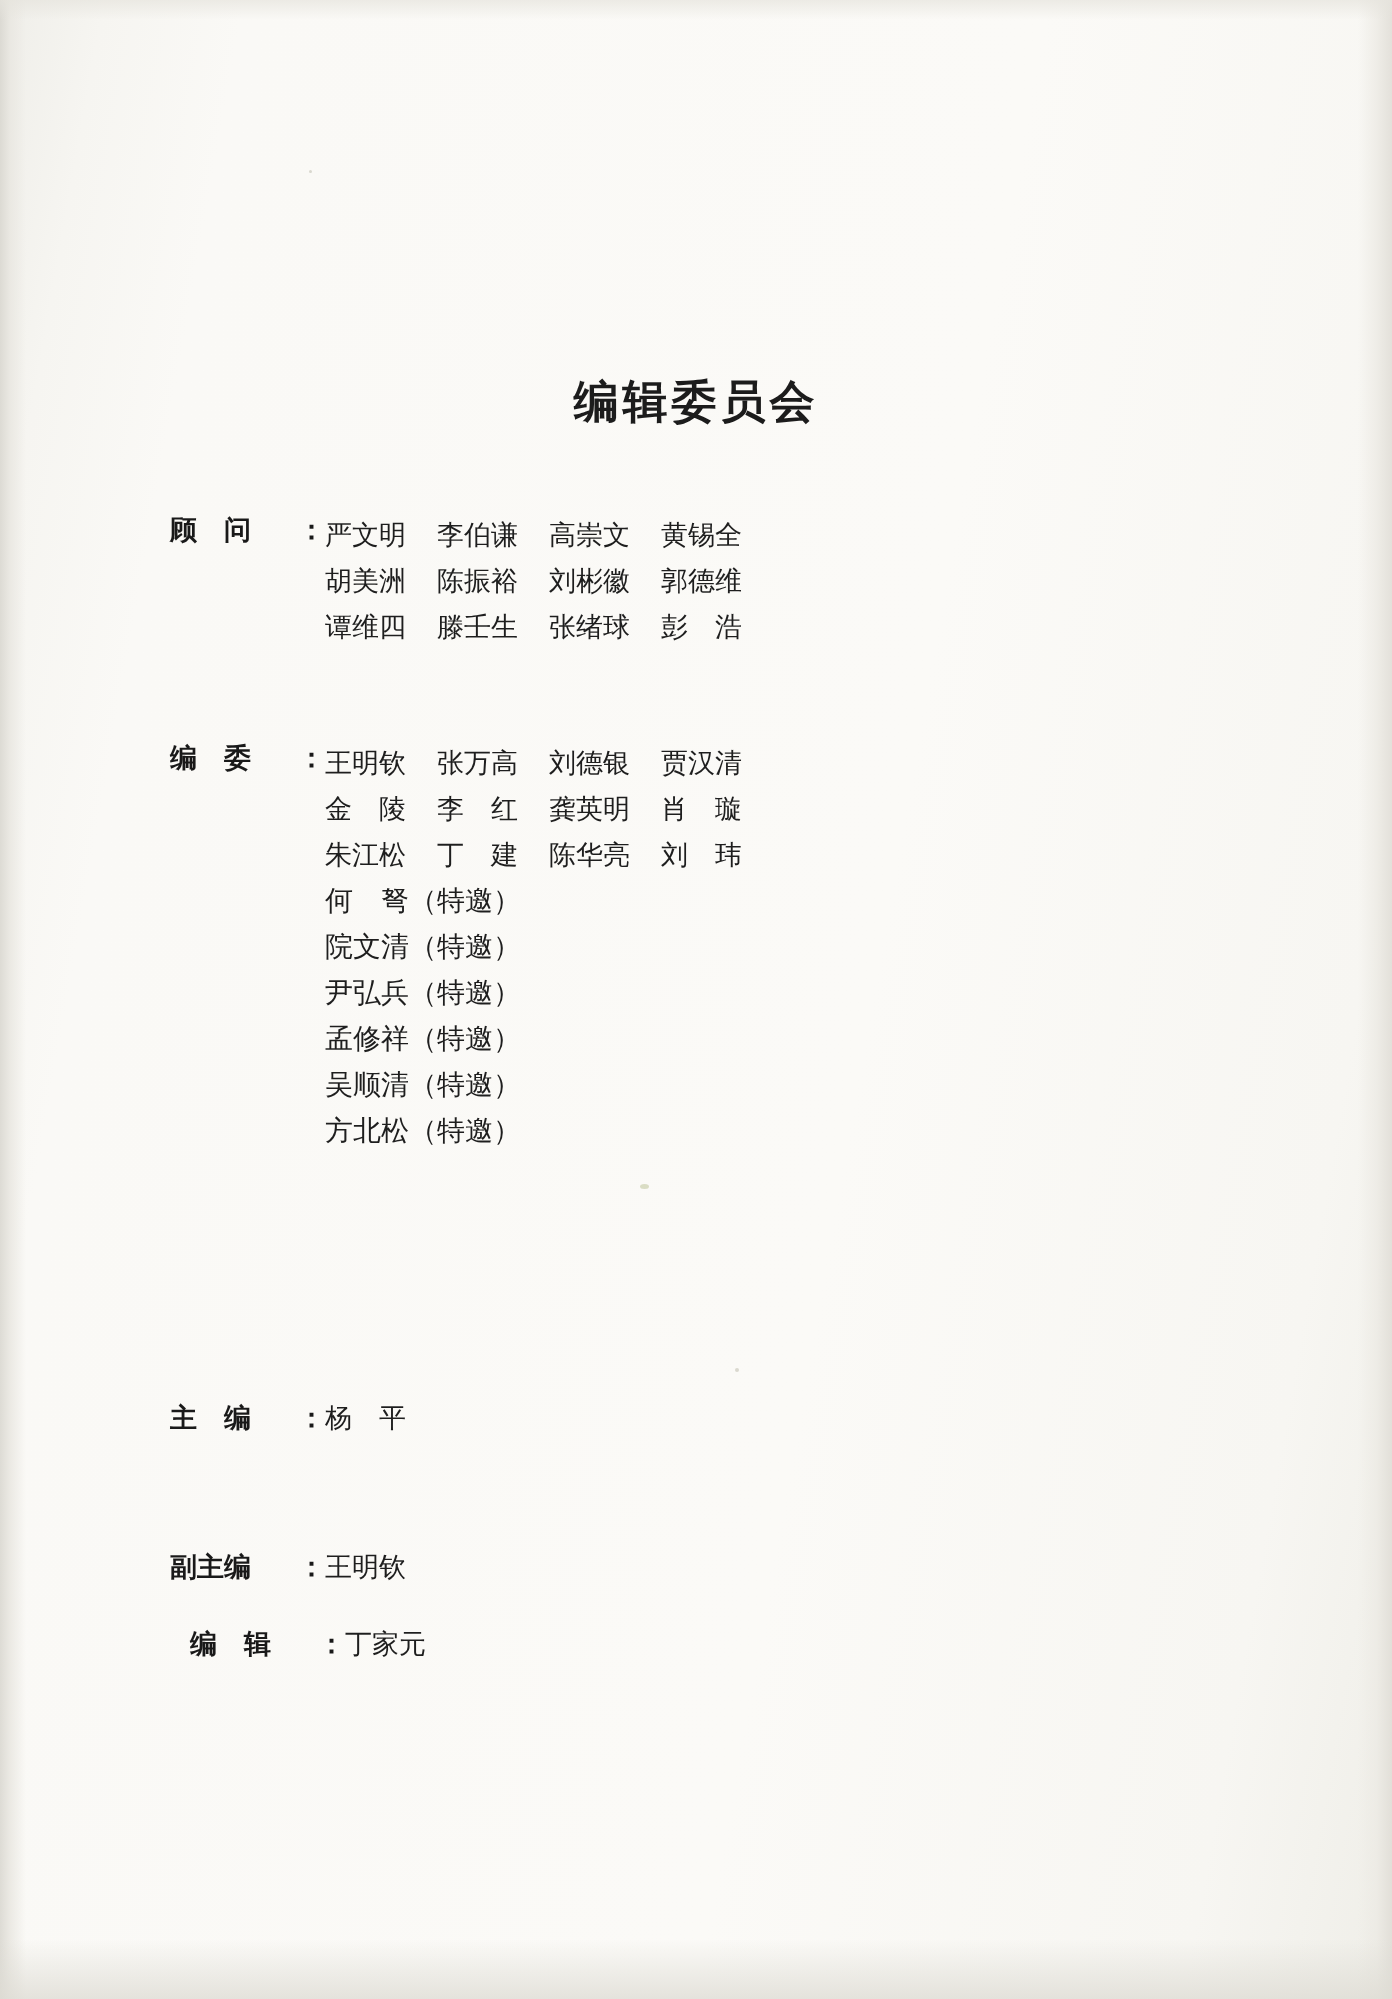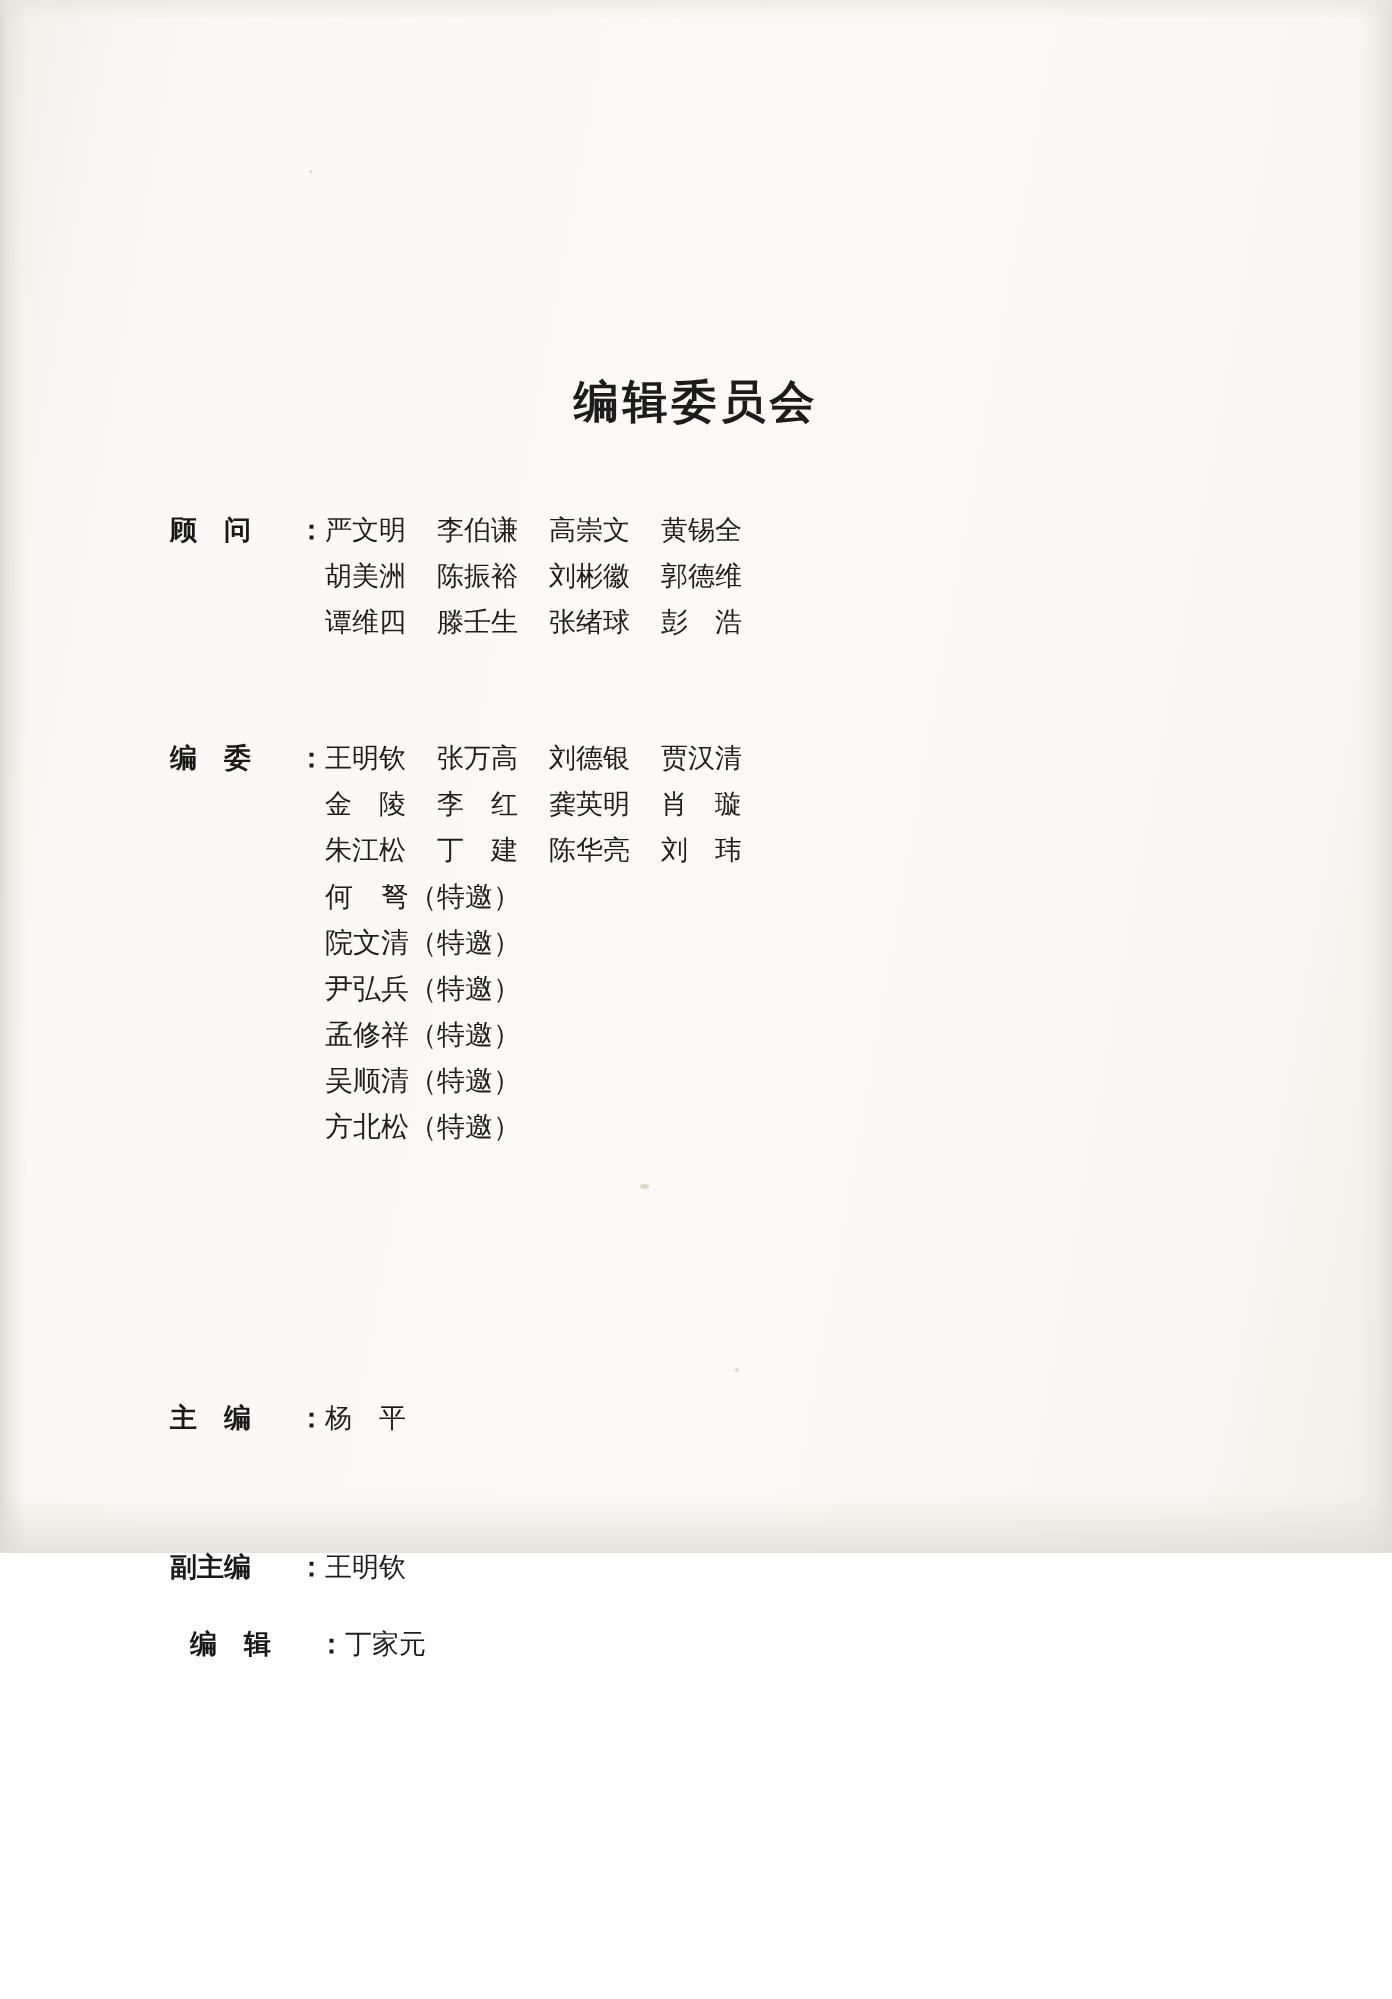--- a/index.html
+++ b/index.html
@@ -9,21 +9,21 @@
   body {
     width: 1392px;
     height: 1999px;
     background: #ffffff;
     font-family: "Liberation Serif", "DejaVu Serif", serif;
     overflow: hidden;
   }
   .page {
     position: relative;
     width: 1392px;
-    height: 1553px;
+    height: 1999px;
     background: linear-gradient(100deg, #efeee9 0%, #f6f5f1 6%, #faf9f6 14%, #fbfaf7 60%, #f7f6f2 88%, #efeee8 100%);
   }
   
   .edge-left {
     position: absolute;
     top: 0; left: 0;
     width: 26px; height: 100%;
     background: linear-gradient(to right, #d8d6cf 0%, #e9e7e1 40%, rgba(250,249,246,0) 100%);
     opacity: .85;
   }
@@ -104,21 +104,21 @@
     color: #191919;
     font-family: "DejaVu Sans", "Liberation Sans", sans-serif;
   }
 
   .names {
     flex: 1 1 auto;
   }
   .name-line {
     display: flex;
     height: 46px;
-    align-items: flex-start;
+    align-items: center;
   }
   .name {
     width: 112px;
     flex: 0 0 112px;
     font-size: 27px;
     color: #1e1e1e;
     letter-spacing: 0px;
     white-space: pre;
     font-family: "DejaVu Serif", "Liberation Serif", serif;
     text-align: left;

